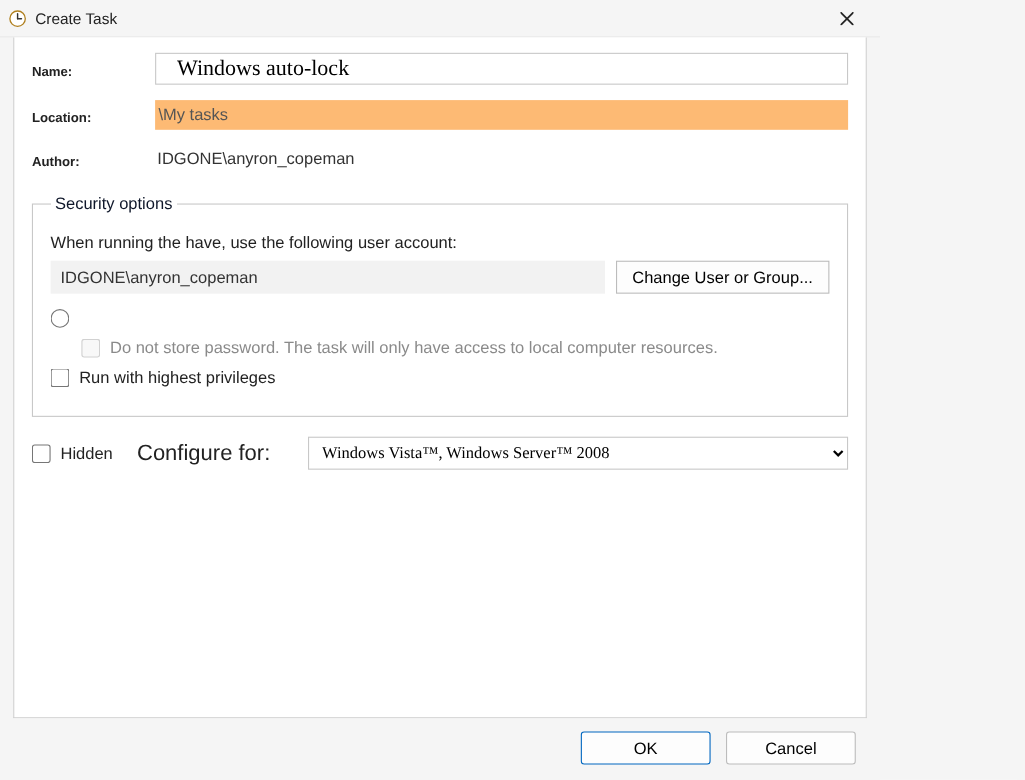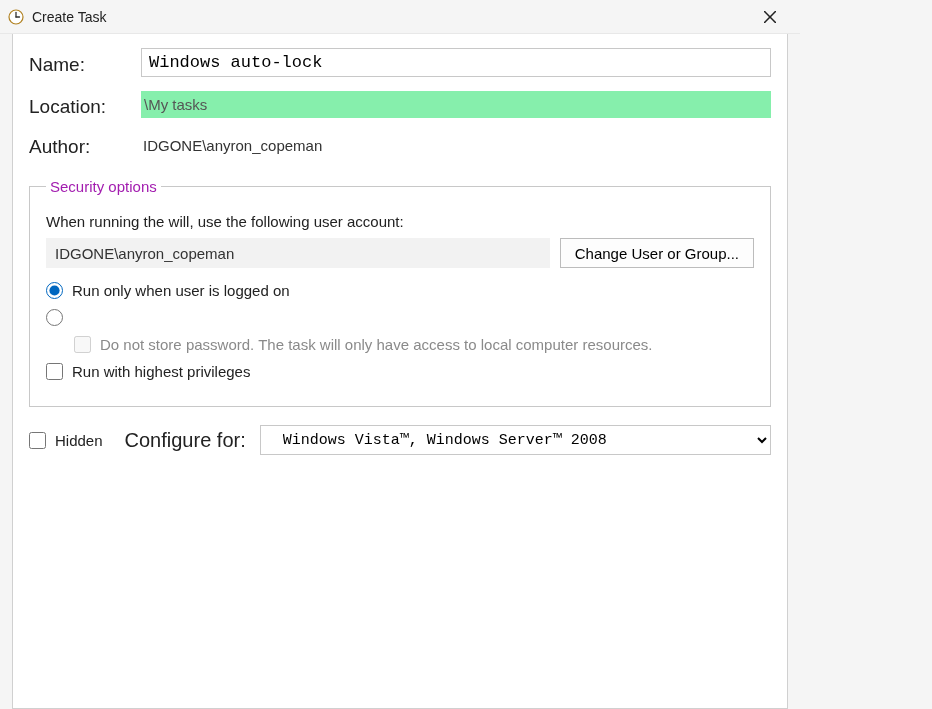--- a/index.html
+++ b/index.html
@@ -68,42 +68,42 @@
     border-top:none;
     padding: 14px 16px 16px 16px;
     flex:1;
     display:flex;
     flex-direction:column;
     gap:4px;
   }
 
   .form-row { display:flex; align-items:flex-start; margin-bottom:10px; }
   .form-row.align-center { align-items:center; }
-  .form-label { width:112px; font-size:19px; padding-top:4px; }
+  .form-label { width:112px; font-size:12px; padding-top:4px;font-weight:bold; }
   .txt-input {
-    flex:1; height:29px; border:1px solid #c8c8c8; padding:3px 7px;
-    font-size:17px; font-family:Liberation Mono, monospace; background:#fff;
+    flex:1; height:29px; border:1px solid #c8c8c8; padding:3px 19px;
+    font-size:20px; font-family:Liberation Serif, serif; background:#fff;
   }
   .ro-field {
     flex:1; font-size:15px; color:#555; padding:4px 2px;
-    background:#86efac; border:1px solid transparent;
+    background:#fdba74; border:1px solid transparent;
     height:27px; display:flex; align-items:center;
   }
   .ro-plain {
     flex:1; font-size:15px; color:#333; padding:4px 2px;
   }
   .textarea {
     flex:1; height:106px; border:1px solid #c8c8c8; resize:none;
     font-family:inherit; font-size:15px; padding:6px 8px; background:#fff;
   }
 
   fieldset.security {
     border:1px solid #c8c8c8; margin:6px 0 0 0; padding:10px 16px 16px 16px;
   }
-  fieldset.security legend { font-size:15px; color:#a21caf; padding:0 4px; }
+  fieldset.security legend { font-size:15px; color:#0f172a; padding:0 4px; }
   .sec-line { margin:8px 0; font-size:15px; }
   .account-row { display:flex; gap:10px; align-items:center; margin:8px 0 14px 0; }
   .account-field {
     flex:1; background:#f2f2f2; border:1px solid transparent;
     height:30px; padding:4px 8px; font-size:15px; display:flex; align-items:center;
     color:#333;
   }
   .btn {
     height:30px; padding:0 14px; border:1px solid #bcbcbc;
     background:#fdfdfd; font-size:15px; font-family:inherit; cursor:default;
@@ -115,22 +115,22 @@
   .indent input { accent-color:#999; }
   input[type=radio], input[type=checkbox] {
     width:17px; height:17px; accent-color:#0067c0; margin:0;
   }
 
   .bottom-row {
     display:flex; align-items:center; gap:8px; margin-top:14px;
   }
   .configure-label { font-size:20px; margin-left:14px; margin-right:6px; }
   .select {
-    flex:1; height:30px; border:1px solid #c8c8c8; padding:3px 18px;
-    font-size:15px; font-family:Liberation Mono, monospace; background:#fff;
+    flex:1; height:30px; border:1px solid #c8c8c8; padding:3px 8px;
+    font-size:15px; font-family:Liberation Serif, serif; background:#fff;margin-left:20px;
   }
 
   .dialog-buttons {
     display:flex; justify-content:flex-end; gap:14px;
     padding:12px 22px 14px 0;
     background:#f5f5f5;
   }
   .dlg-btn {
     min-width:118px; height:30px; border:1px solid #bcbcbc;
     background:#fdfdfd; font-size:15px; font-family:inherit;
@@ -176,31 +176,27 @@
 
     <div class="form-row align-center">
       <div class="form-label">Author:</div>
       <div class="ro-plain">IDGONE\anyron_copeman</div>
     </div>
 
 
     <fieldset class="security">
       <legend>Security options</legend>
 
-      <div class="sec-line">When running the will, use the following user account:</div>
+      <div class="sec-line">When running the have, use the following user account:</div>
 
       <div class="account-row">
         <div class="account-field">IDGONE\anyron_copeman</div>
         <button class="btn">Change User or Group...</button>
       </div>
 
-      <label class="radio-row">
-        <input type="radio" name="runmode" checked="" style="">
-        <span>Run only when user is logged on</span>
-      </label>
 
       <label class="radio-row">
         <input type="radio" name="runmode" style="">
       </label>
 
       <label class="check-row indent">
         <input type="checkbox" disabled="" style="">
         <span>Do not store password.  The task will only have access to local computer resources.</span>
       </label>
 
@@ -216,14 +212,18 @@
         <span>Hidden</span>
       </label>
       <span class="configure-label">Configure for:</span>
       <select class="select">
         <option>Windows Vista™, Windows Server™ 2008</option>
       </select>
     </div>
 
   </div>
 
+  <div class="dialog-buttons">
+    <button class="dlg-btn primary">OK</button>
+    <button class="dlg-btn">Cancel</button>
+  </div>
 
 </div>
 
 </body></html>

